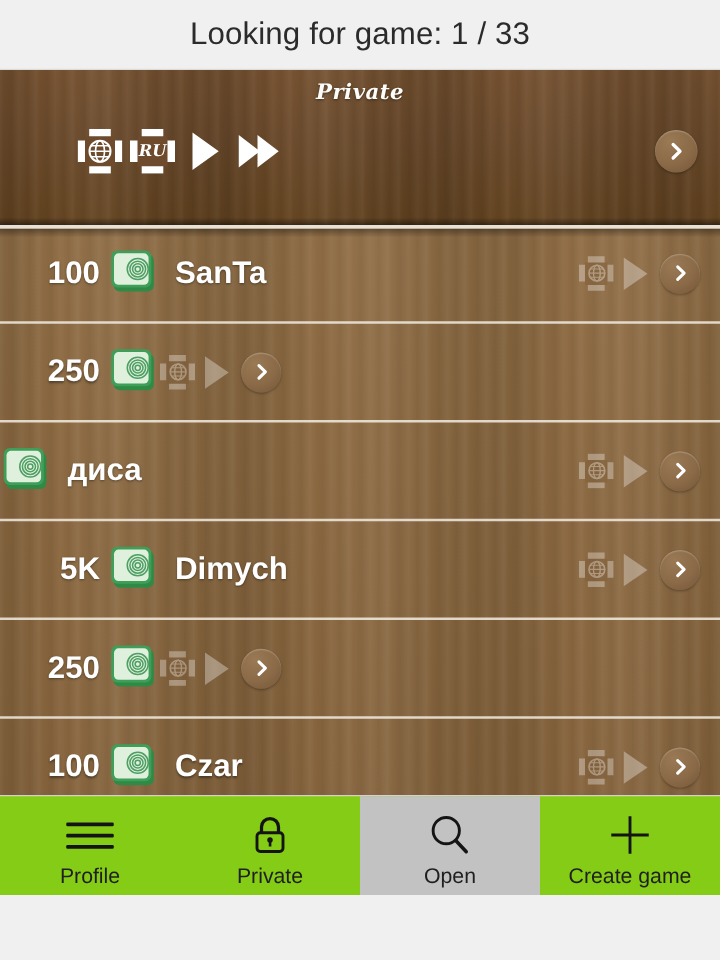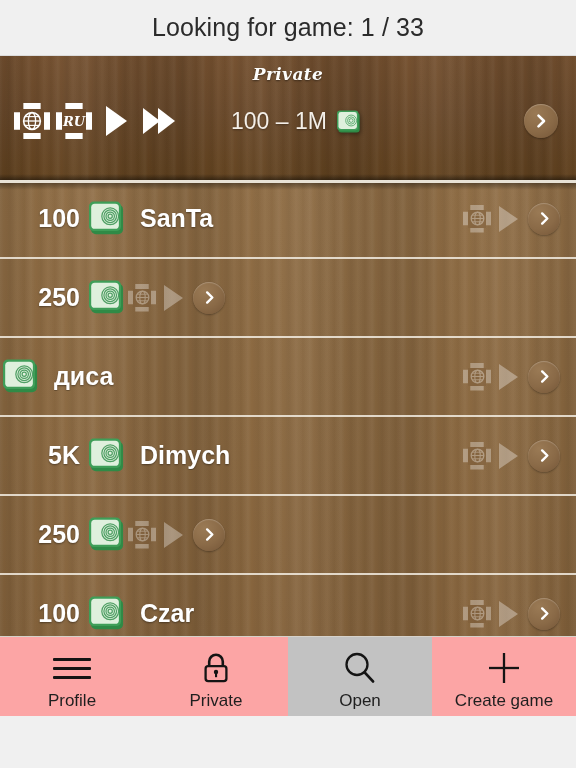--- a/index.html
+++ b/index.html
@@ -99,20 +99,21 @@
     letter-spacing: 0.4px;
   }
   .filter-row {
     position: absolute;
     top: 34px;
     left: 0;
     right: 0;
     height: 62px;
     display: flex;
     align-items: center;
+    padding-left: 48px;
   }
   .filter-icons {
     display: flex;
     align-items: center;
     gap: 6px;
     margin-left: 14px;
   }
 
   
   .framed-icon {
@@ -280,21 +281,21 @@
     margin-right: 4px;
   }
   .row.partial { height: 40px; border-bottom: none; overflow: hidden; }
   .row.partial .row-amount, .row.partial .row-name, .row.partial .row-icons { visibility: hidden; }
   .row.partial .row-money { position: relative; top: 16px; }
 
   
   .tabbar {
     flex: 0 0 80px;
     height: 80px;
-    background: #fca5a5;
+    background: #84cc16;
     display: flex;
     border-top: 1px solid #d6d2cb;
   }
   .tab {
     flex: 1 1 25%;
     display: flex;
     flex-direction: column;
     align-items: center;
     justify-content: center;
     gap: 4px;
@@ -359,33 +360,20 @@
         <div class="tri-single">
           <div class="tri"></div>
         </div>
 
         <div class="tri-double">
           <div class="tri"></div>
           <div class="tri"></div>
         </div>
       </div>
 
-      <div class="stakes">
-        <span class="stakes-text">100 – 1M</span>
-        <span class="money">
-          <svg width="28" height="28" viewBox="0 0 34 34">
-            <rect x="4" y="7" width="26" height="24" rx="4" fill="#2f8a46"></rect>
-            <rect x="2.4" y="4.4" width="26" height="24" rx="4" fill="#3f9e58"></rect>
-            <rect x="4.2" y="6.2" width="22.4" height="20.4" rx="3" fill="#dff0dd"></rect>
-            <circle cx="19.6" cy="16.4" r="6.6" fill="none" stroke="#56a86c" stroke-width="1.1"></circle>
-            <circle cx="19.6" cy="16.4" r="4.4" fill="none" stroke="#56a86c" stroke-width="1.1"></circle>
-            <circle cx="19.6" cy="16.4" r="2.3" fill="none" stroke="#56a86c" stroke-width="1.1"></circle>
-          </svg>
-        </span>
-      </div>
 
       <div class="filter-go">
         <div class="circle-btn big">
           <svg width="16" height="16" viewBox="0 0 16 16">
             <polyline points="5.5,2.6 11,8 5.5,13.4" fill="none" stroke="#ffffff" stroke-width="2.6" stroke-linecap="round" stroke-linejoin="round"></polyline>
           </svg>
         </div>
       </div>
     </div>
 

